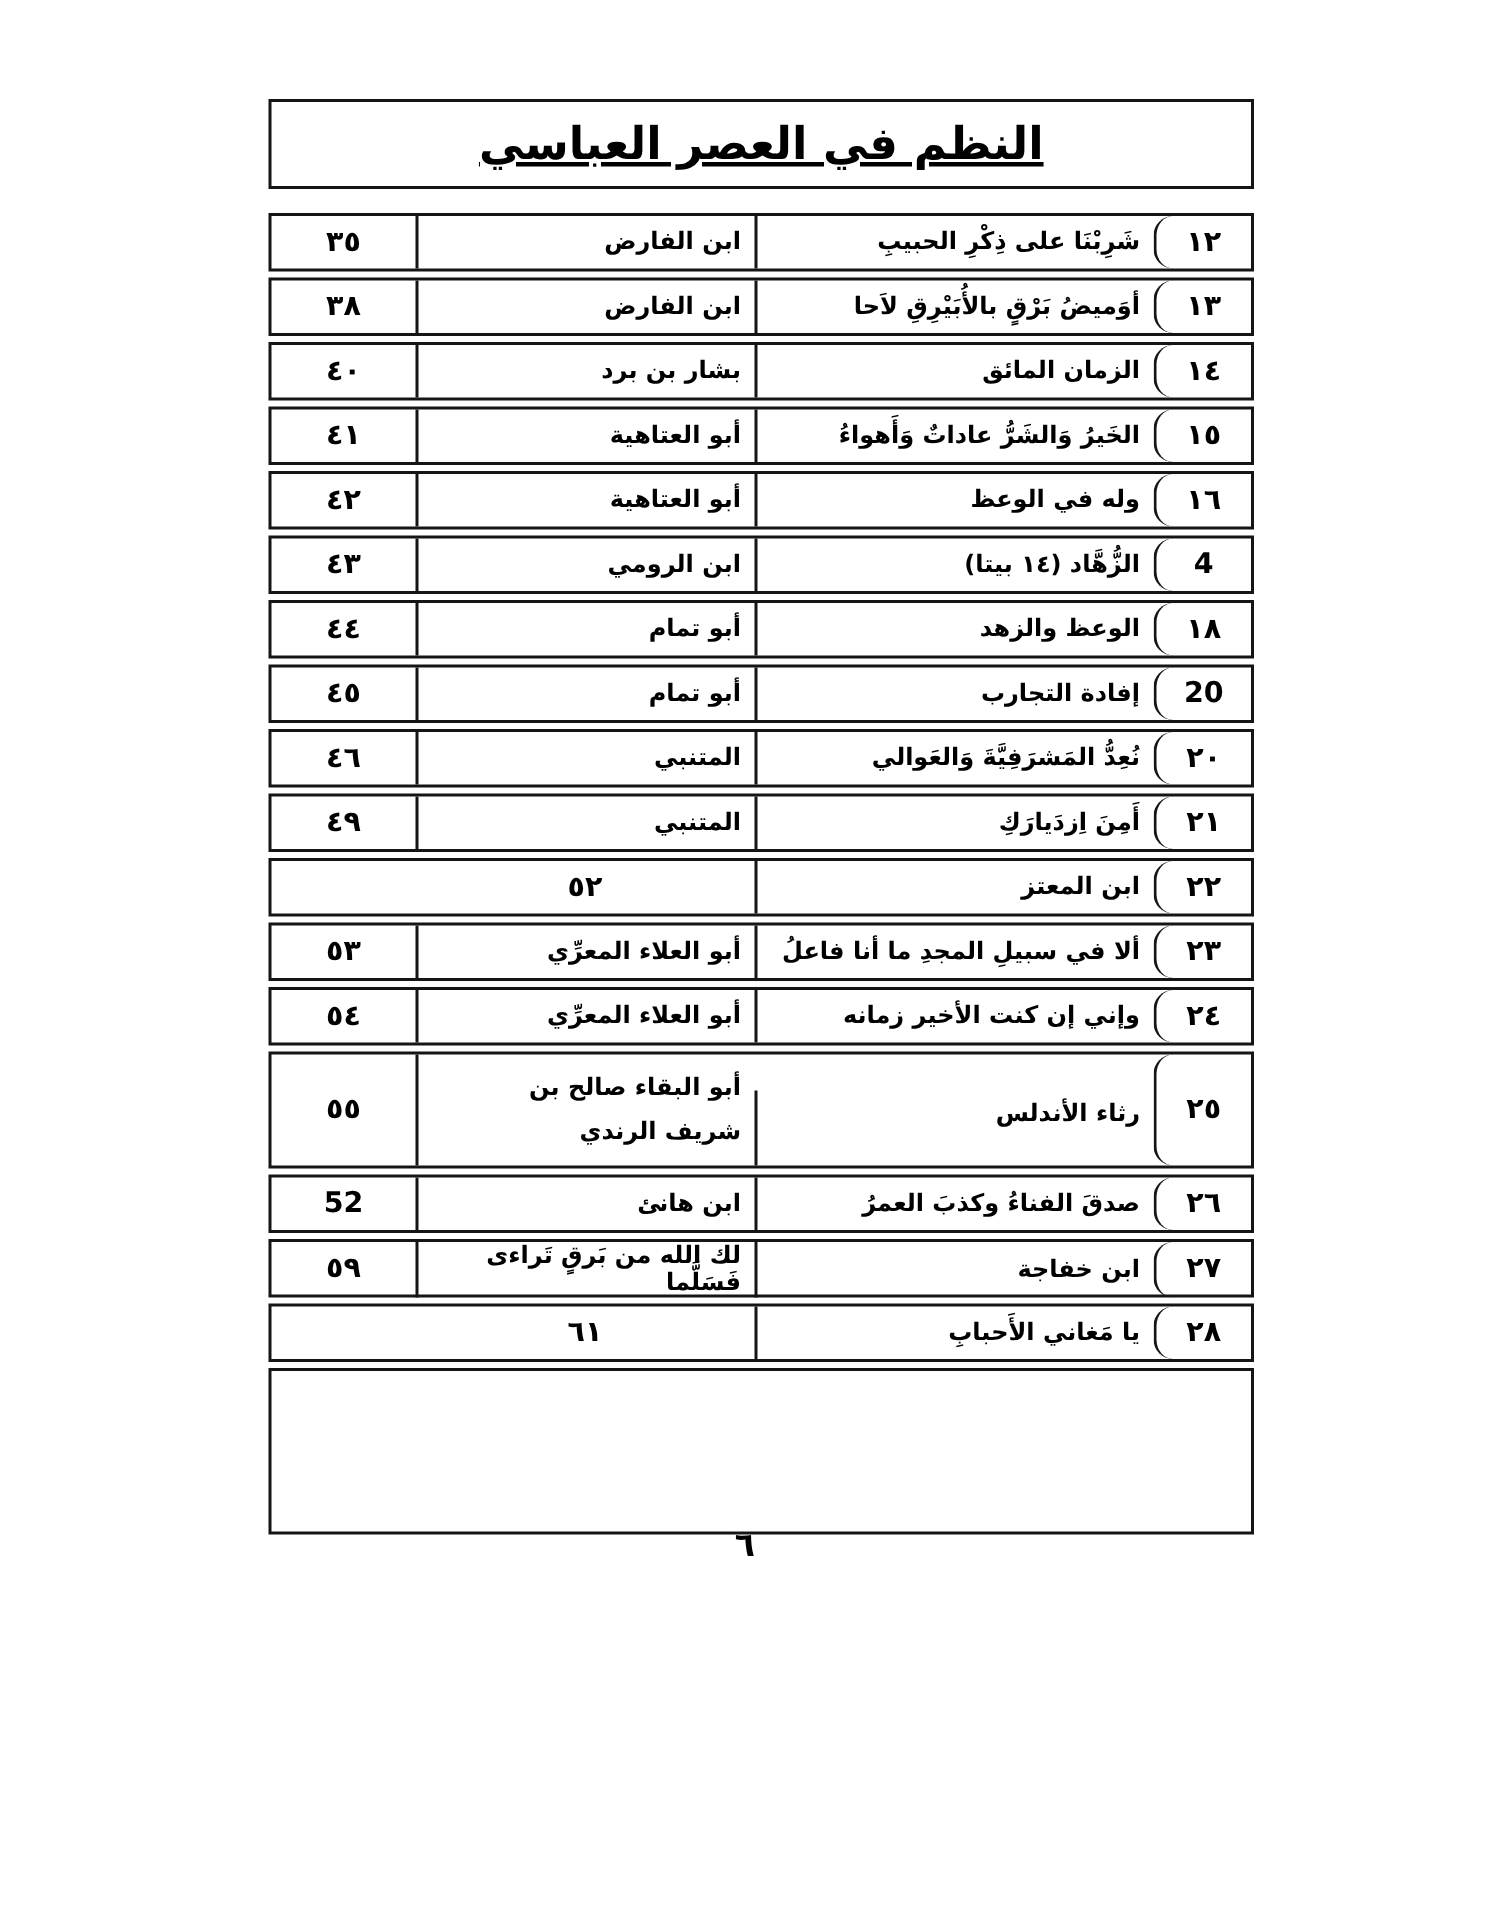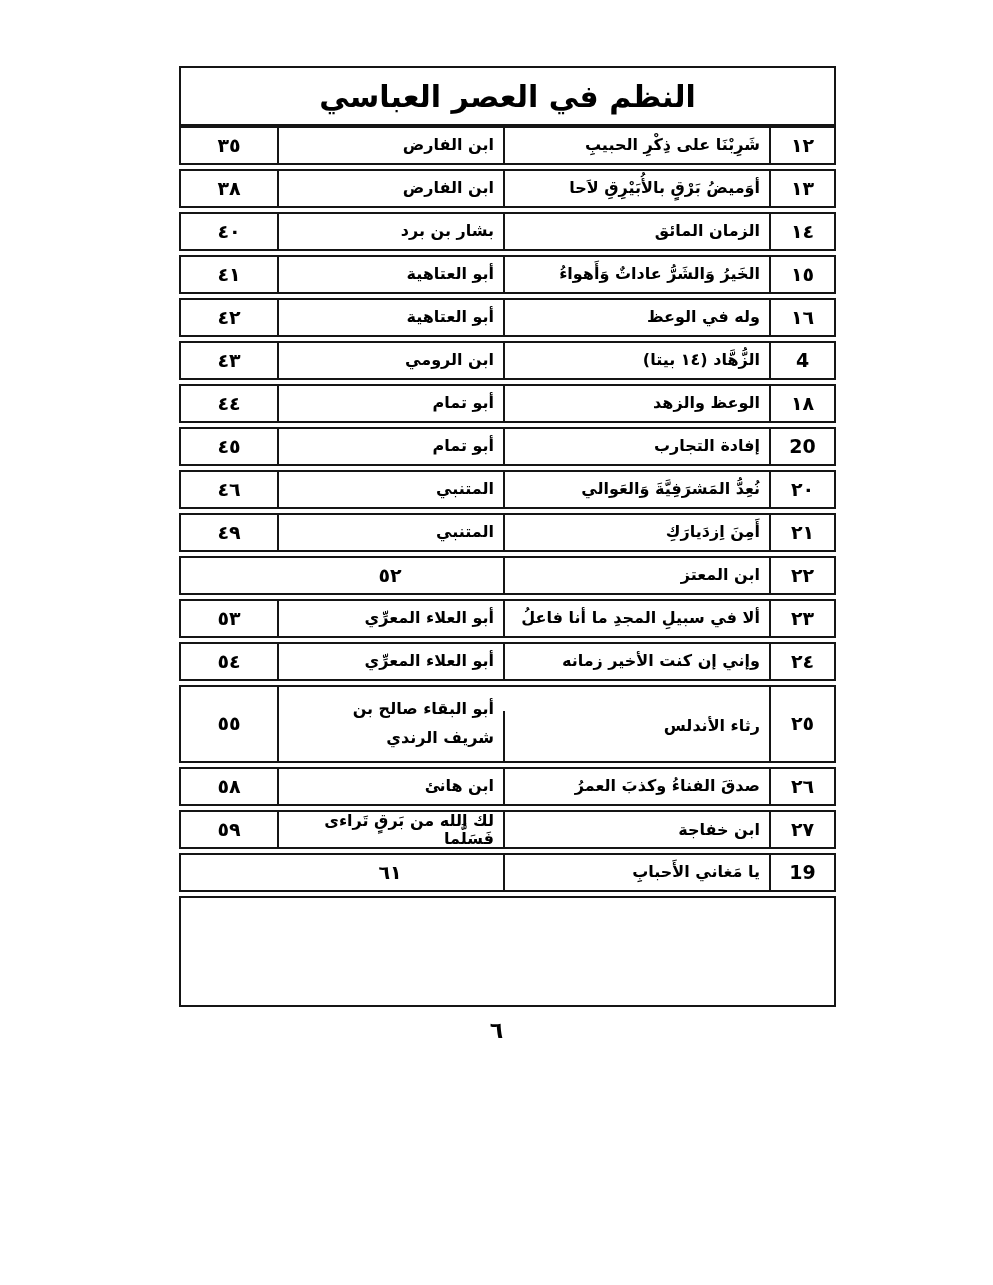--- a/index.html
+++ b/index.html
@@ -20,24 +20,25 @@
     top: 66px;
     width: 657px;
   }
   .box {
     box-sizing: border-box;
     border: 2px solid #151515;
     background: #ffffff;
   }
   .header-box {
     height: 60px;
-    margin-bottom: 0;
+    margin-bottom: 16px;
     display: flex;
     align-items: center;
     justify-content: center;
+    text-decoration: underline;
   }
   .header-box .title {
     font-size: 30px;
     font-weight: bold;
     margin: 0;
     direction: rtl;
     letter-spacing: 0;
   }
   .rows {
     display: block;
@@ -58,20 +59,21 @@
     border-left: 2px solid #151515; 
     font-weight: bold;
     line-height: 1.15;
   }
   .cell.pageno {
     border-left: none;
   }
   .cell.no, .cell.pageno {
     justify-content: center;
     font-size: 19px;
+    border-radius: 13px;
   }
   .cell.title-cell, .cell.author {
     justify-content: flex-start; 
     padding: 0 9px;
     font-size: 16px;
     text-align: right;
   }
   .row.tall .cell.title-cell {
     align-items: flex-start;
     padding-top: 6px;
@@ -185,30 +187,30 @@
       <div class="box row tall">
     <div class="cell no">٢٥</div>
     <div class="cell title-cell">رثاء الأندلس</div>
     <div class="cell author">أبو البقاء صالح بن شريف الرندي</div>
     <div class="cell pageno">٥٥</div>
   </div>
       <div class="box row">
     <div class="cell no">٢٦</div>
     <div class="cell title-cell">صدقَ الفناءُ وكذبَ العمرُ</div>
     <div class="cell author">ابن هانئ</div>
-    <div class="cell pageno">٥٨</div>
+    <div class="cell pageno">52</div>
   </div>
       <div class="box row">
     <div class="cell no">٢٧</div>
     <div class="cell author">ابن خفاجة</div>
     <div class="cell title-cell">لك الله من بَرقٍ تَراءى فَسَلَّما</div>
     <div class="cell pageno">٥٩</div>
   </div>
       <div class="box row">
-    <div class="cell no">19</div>
+    <div class="cell no">٢٨</div>
     <div class="cell title-cell">يا مَغاني الأَحبابِ</div>
     <div class="cell pageno">٦١</div>
   </div>
     </div>
 
   <div class="box empty-box"></div>
 </div>
 
 <div class="page-num">٦</div>
 

